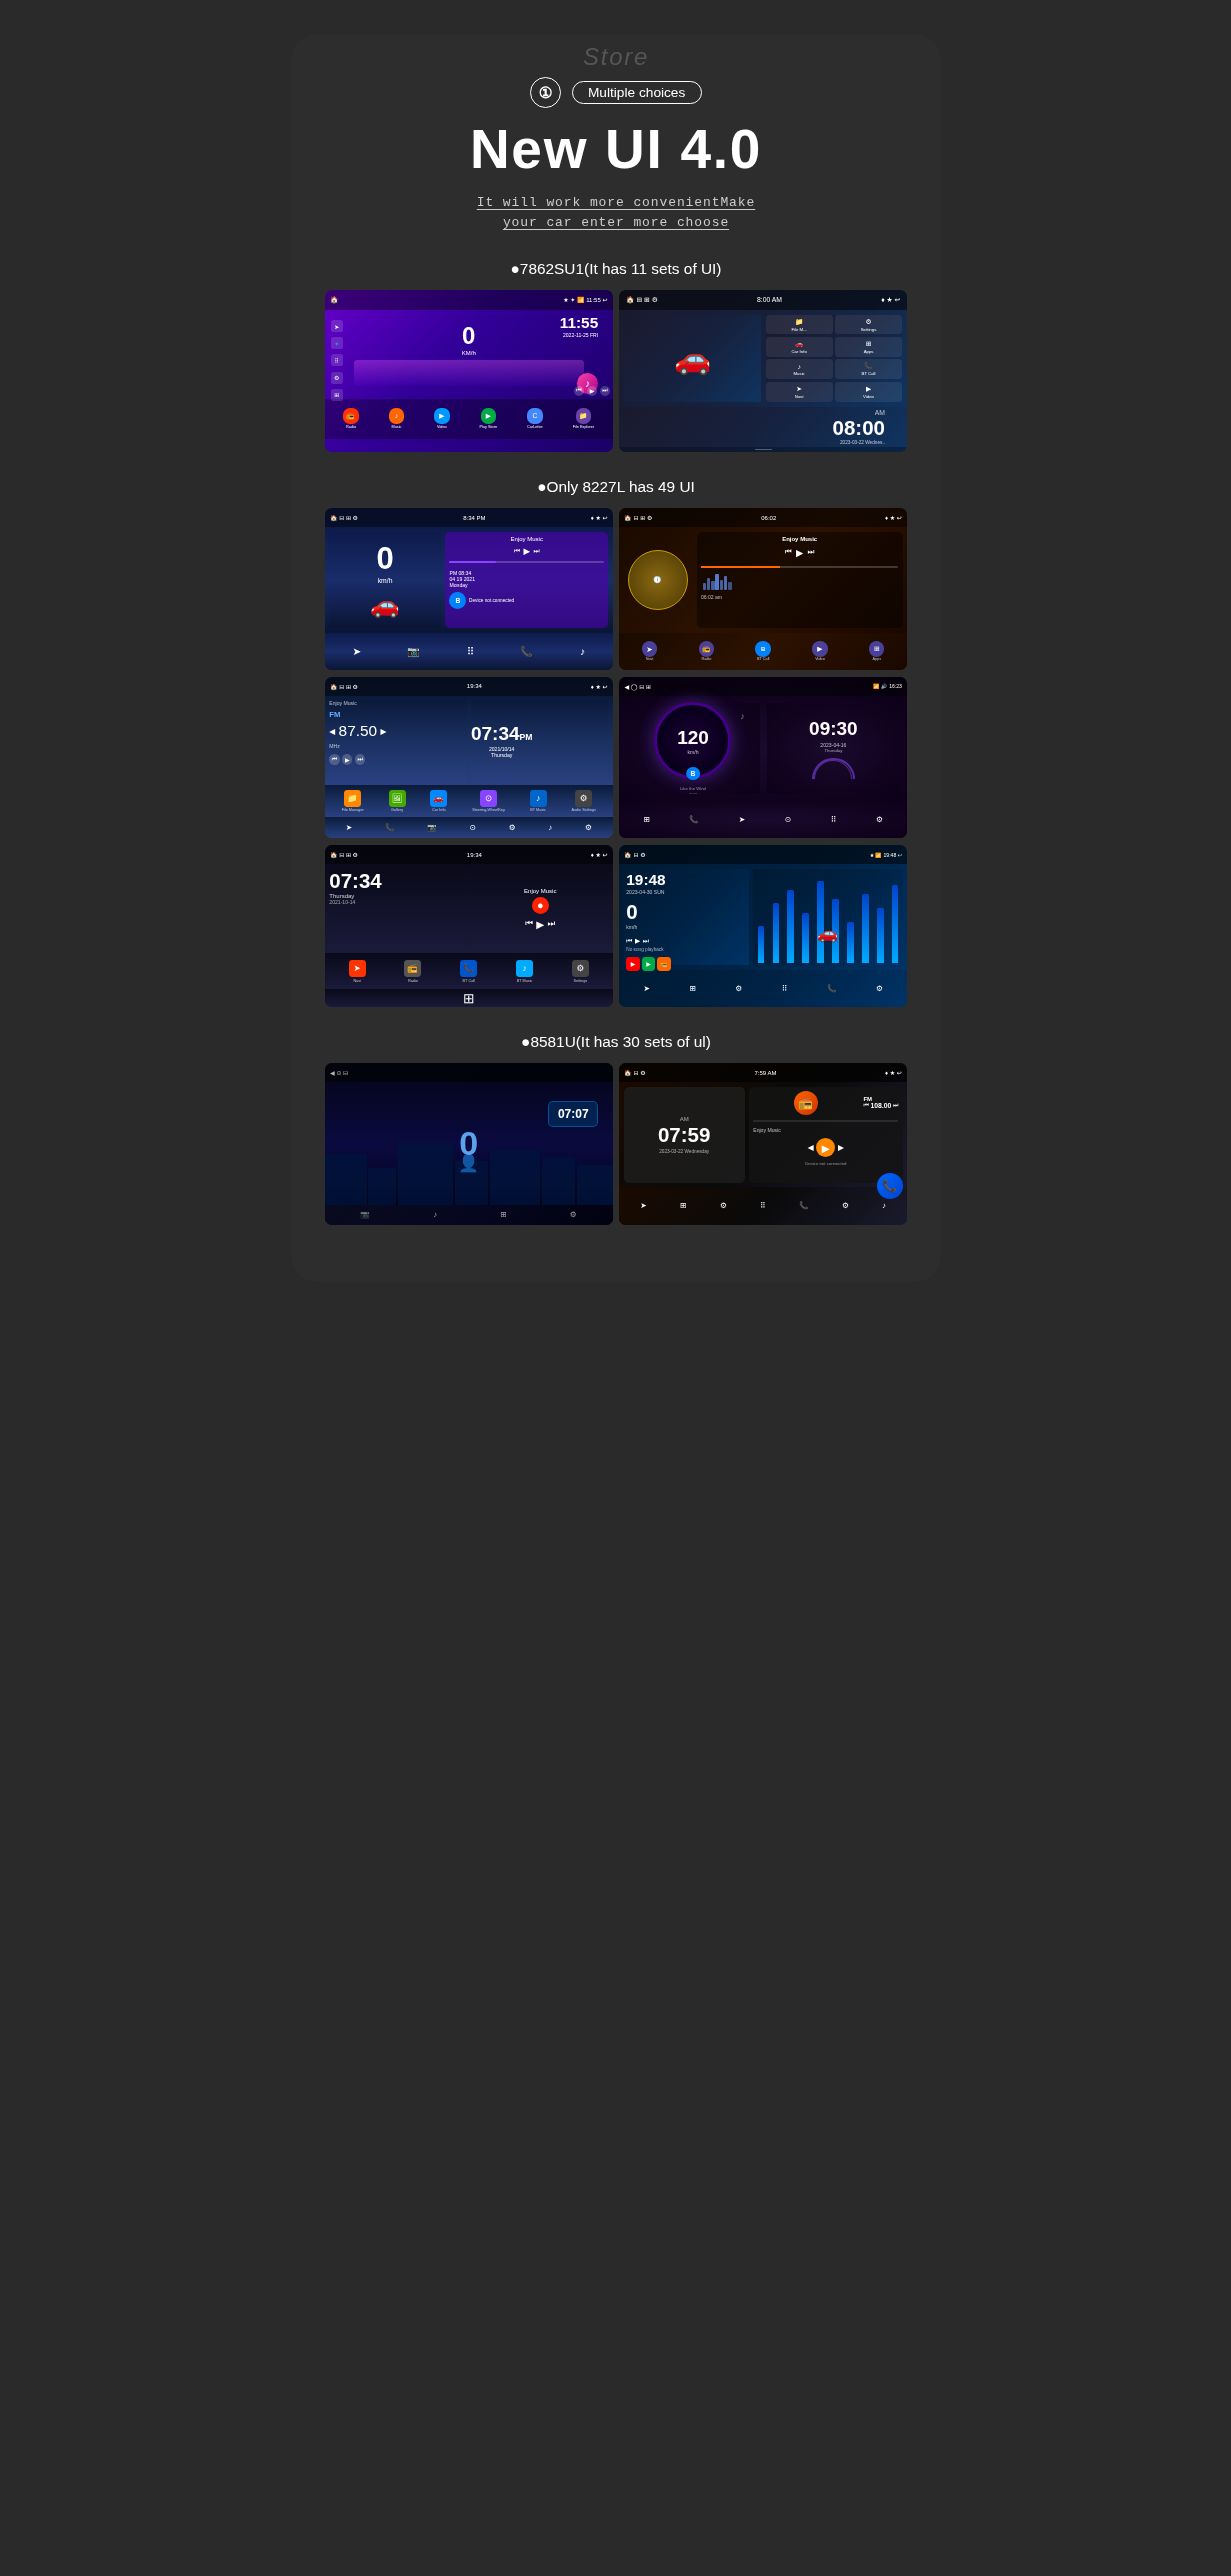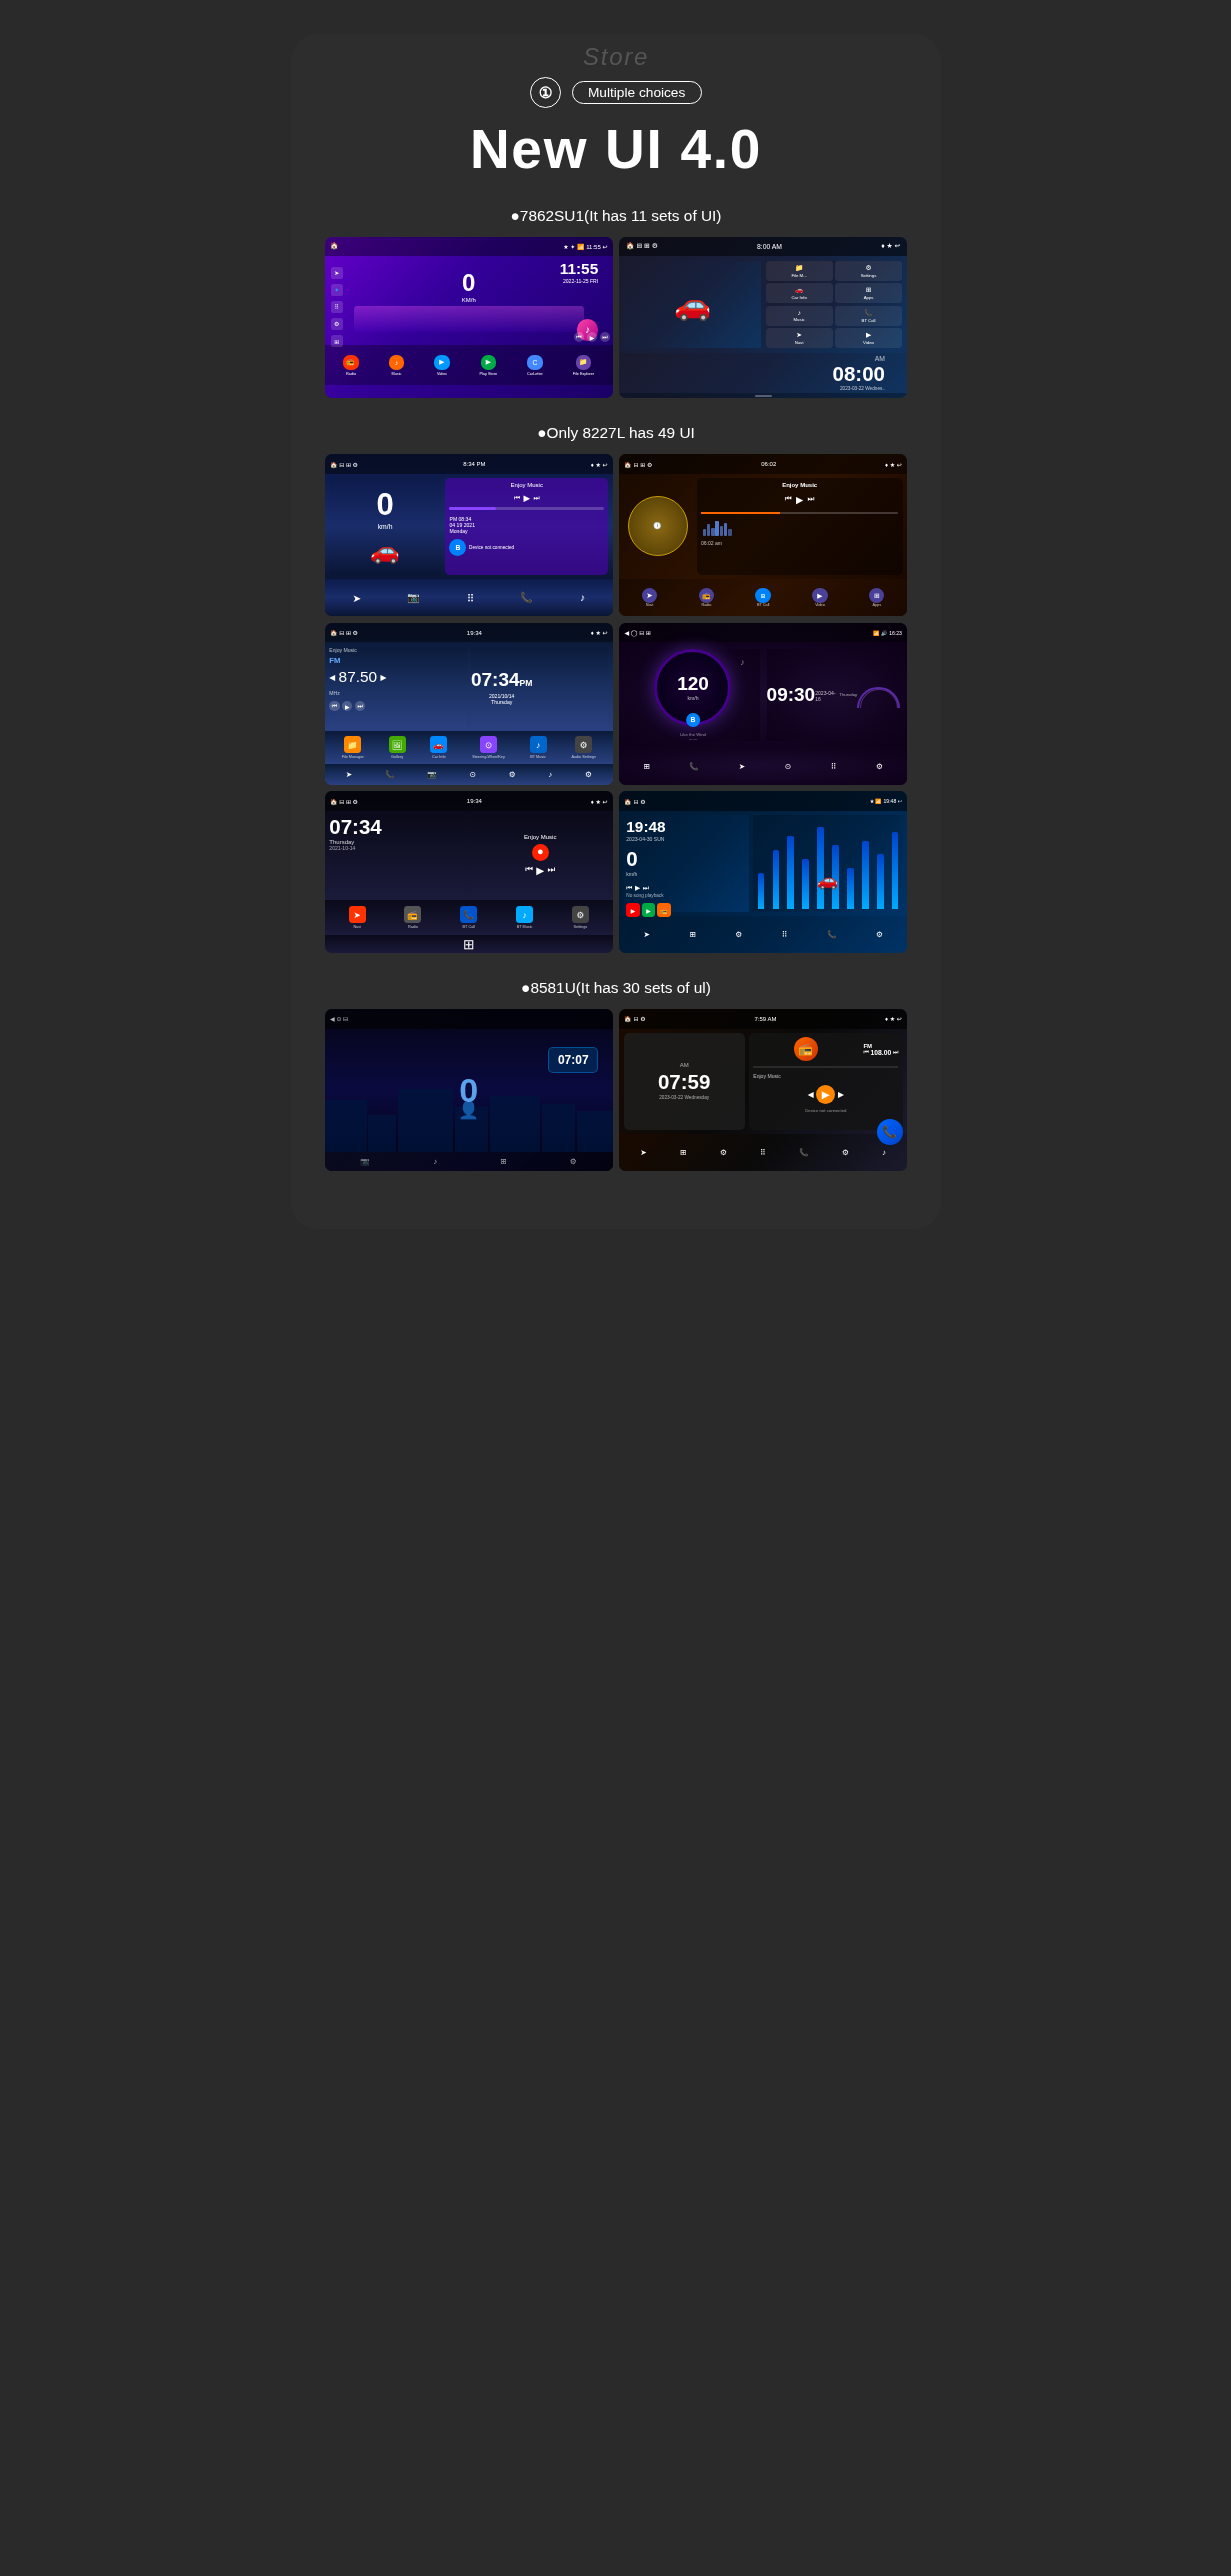--- a/index.html
+++ b/index.html
@@ -402,21 +402,21 @@
     .s6 .gauge-section {
       flex: 1;
       display: flex;
       flex-direction: column;
       align-items: center;
       justify-content: center;
     }
     .s6 .time-section {
       flex: 1;
       display: flex;
-      flex-direction: row;
+      flex-direction: column;
       align-items: center;
       justify-content: center;
       color: white;
     }
     .s6 .bottom-icons {
       height: 23%;
       display: flex;
       align-items: center;
       justify-content: space-around;
       padding: 0 4.3px;
@@ -652,20 +652,24 @@
 
 <div class="main-container">
   <div class="watermark">Store</div>
 
   <div class="header-section">
     <div class="badge-row">
       <div class="circle-num">①</div>
       <div class="badge-label">Multiple choices</div>
     </div>
     <div class="main-title">New UI 4.0</div>
+    <div class="subtitle">
+      <div>It will work more convenientMake</div>
+      <div>your car enter more choose</div>
+    </div>
   </div>
 
   <div class="section-title">●7862SU1(It has 11 sets of UI)</div>
   <div class="images-grid">
 
     <div class="screen-img">
       <div class="screen-content s1">
         <div class="s1 top-bar">
           <span style="color:white;font-size:6.8px;">🏠</span>
           <span style="color:white;font-size:6px;">★ ✦ 📶 <span>11:55</span> ↩</span>

